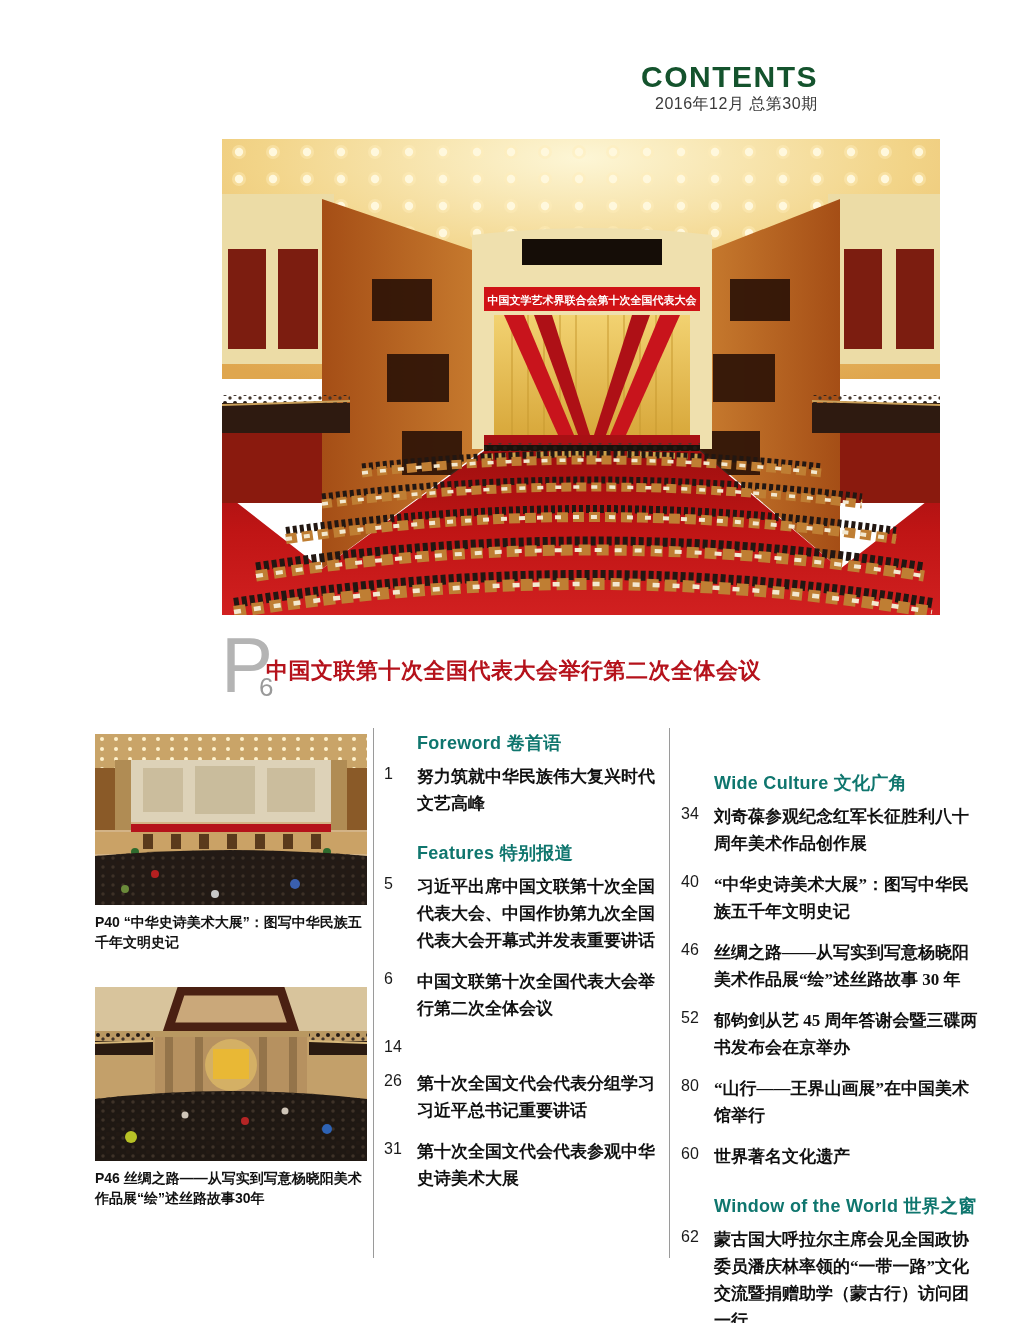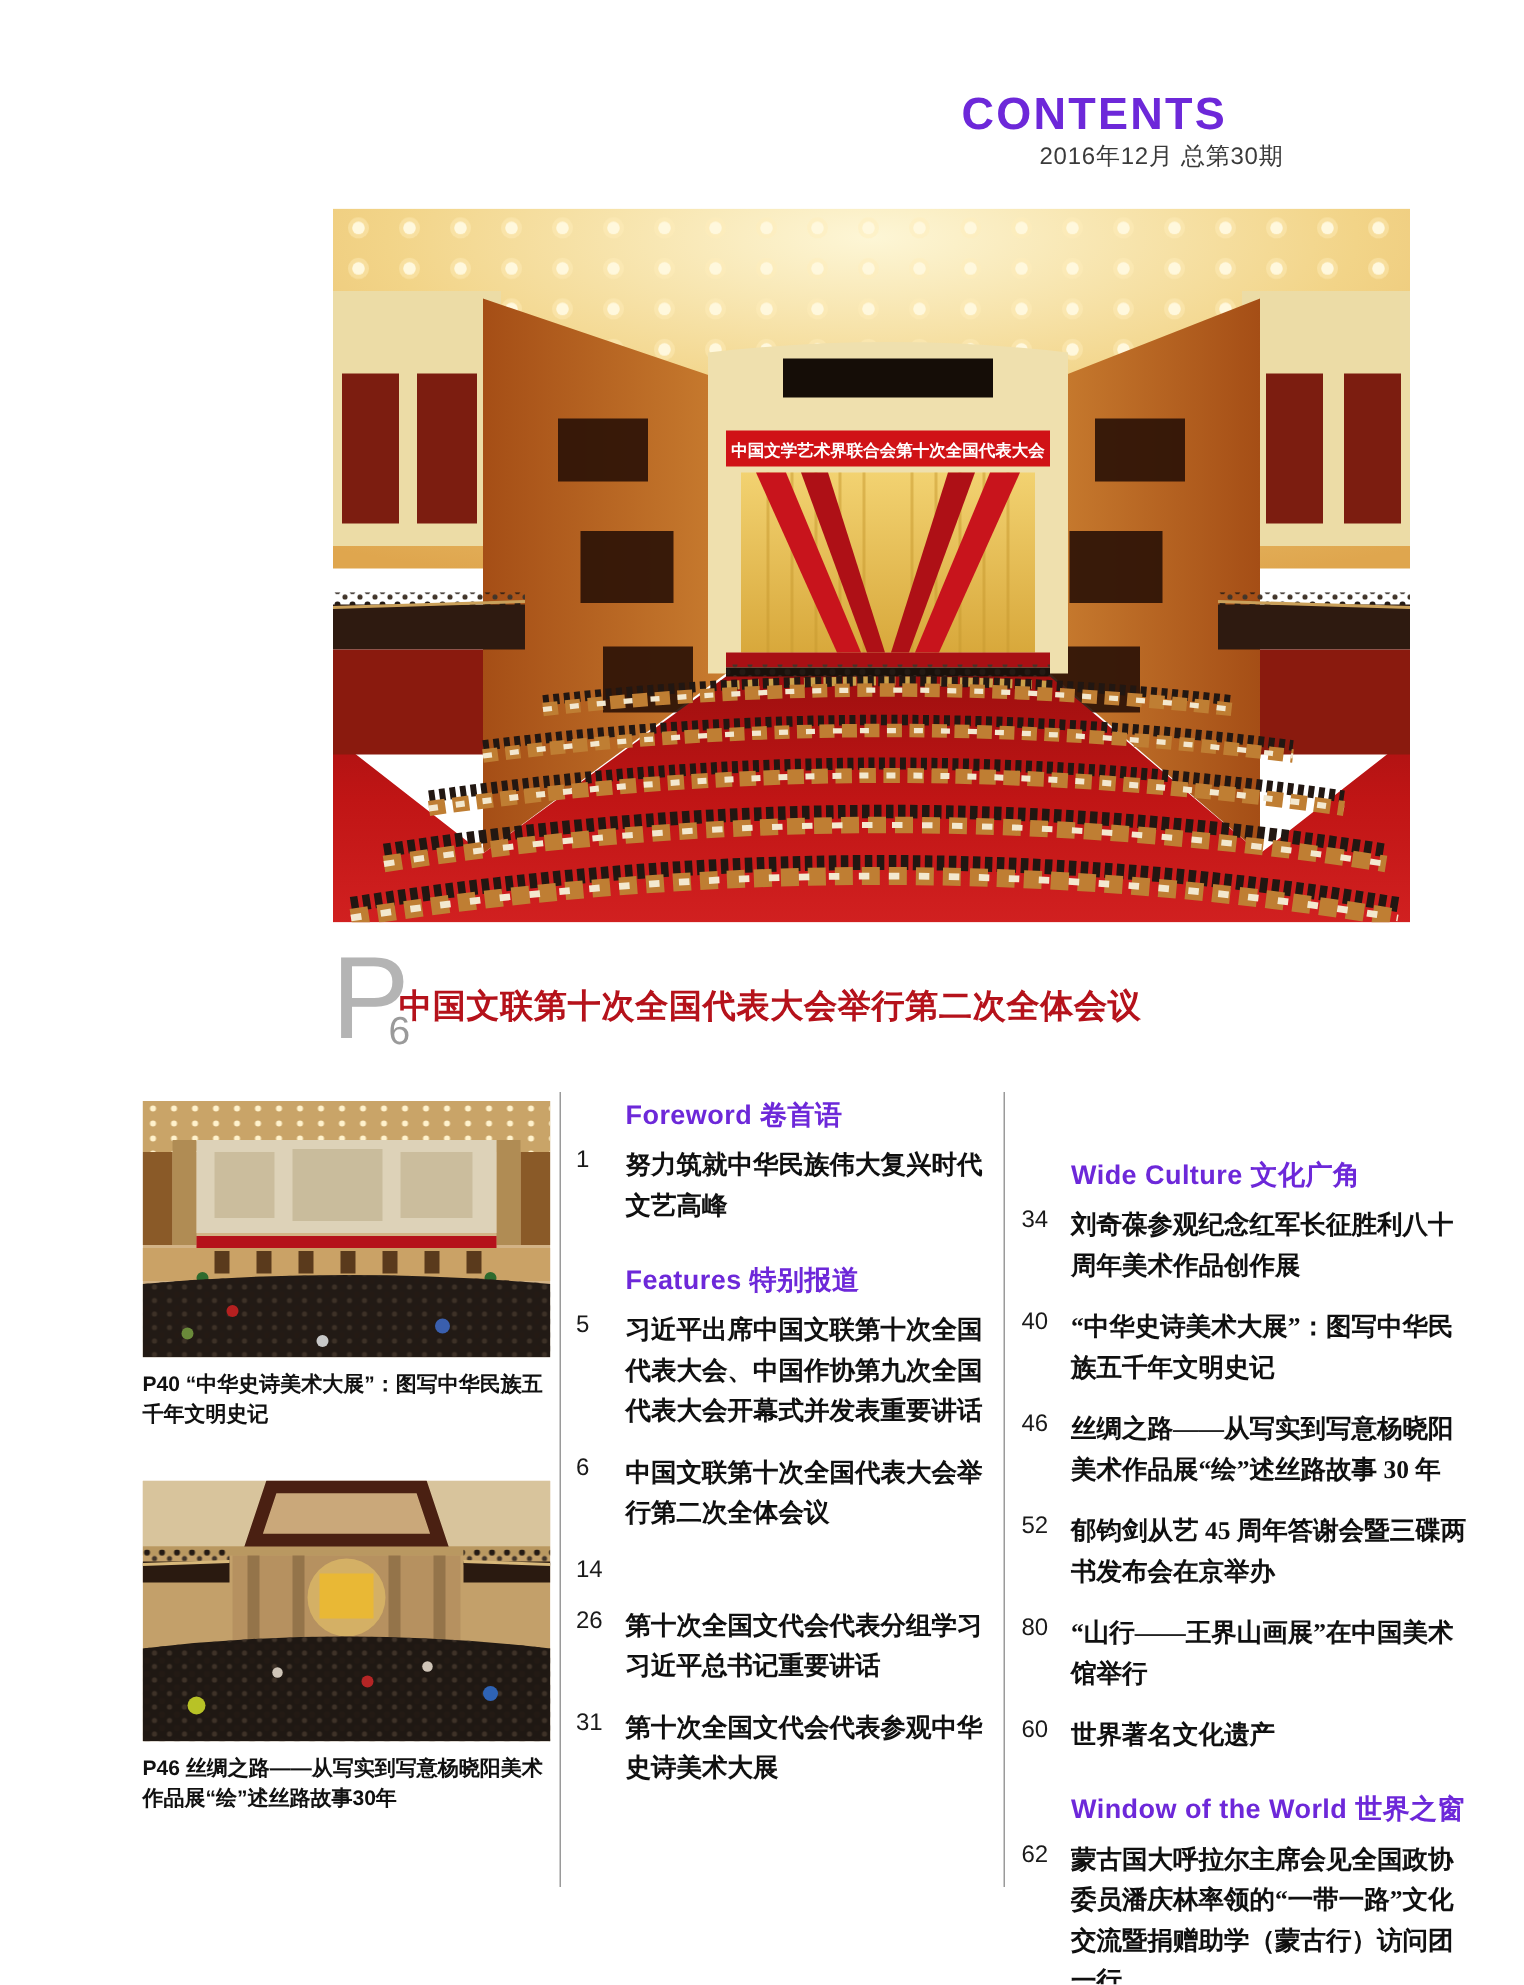--- a/index.html
+++ b/index.html
@@ -1,22 +1,22 @@
 <!DOCTYPE html>
 <html><head>
 <meta charset="utf-8">
 <style>
   html,body{margin:0;padding:0;background:#ffffff;}
   #page{position:relative;width:1016px;height:1323px;background:#ffffff;overflow:hidden;
         font-family:"Liberation Sans","DejaVu Sans",sans-serif;}
 
   
   .contents-en{position:absolute;left:641px;top:60px;font-size:30px;font-weight:bold;
-               color:#6d28d9;letter-spacing:1.5px;}
-  .issue-info{position:absolute;left:655px;top:94px;font-size:16px;color:#3a3a3a;letter-spacing:0.5px;margin-left:38px;}
+               color:#14532d;letter-spacing:1.5px;}
+  .issue-info{position:absolute;left:655px;top:94px;font-size:16px;color:#3a3a3a;letter-spacing:0.5px;}
   .title-cn{position:absolute;left:820px;top:54px;font-size:57px;font-weight:bold;
             color:#a6121d;word-spacing:8px;line-height:1;}
 
   
   .hero{position:absolute;left:222px;top:139px;width:718px;height:476px;overflow:hidden;text-align:center;}
   .hero svg{display:block;}
 
   
   .pref{position:absolute;left:221px;top:626px;line-height:1;}
   .pref .p-letter{font-size:78px;font-weight:400;color:#b4b4b4;line-height:1;}
@@ -36,21 +36,21 @@
 
   
   .divider{position:absolute;top:728px;width:1px;height:530px;background:#9a9a9a;}
   #divider1{left:373px;}
   #divider2{left:669px;}
 
   
   .toc-col{position:absolute;top:731px;}
   #toc-middle{left:384px;width:278px;}
   #toc-right{left:681px;width:302px;margin-top:40px;}
-  .toc-header{font-size:18px;font-weight:bold;color:#6d28d9;margin:0 0 8px 33px;letter-spacing:0.3px;}
+  .toc-header{font-size:18px;font-weight:bold;color:#0f766e;margin:0 0 8px 33px;letter-spacing:0.3px;}
   .toc-header:not(:first-child){margin-top:24px;}
   .toc-item{display:flex;margin-bottom:14px;}
   .toc-page{width:33px;flex:none;font-size:16px;color:#1a1a1a;padding-top:2px;}
   .toc-title{font-size:17px;font-weight:bold;color:#101010;line-height:27px;
              font-family:"Liberation Serif","DejaVu Serif",serif;}
 </style>
 </head>
 <body>
 
 <div id="page">

